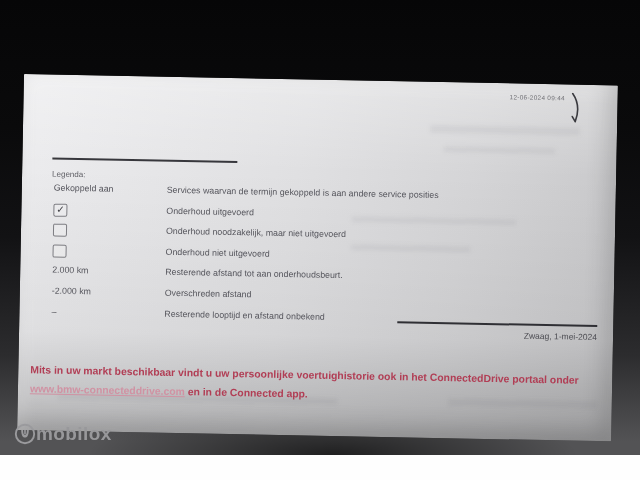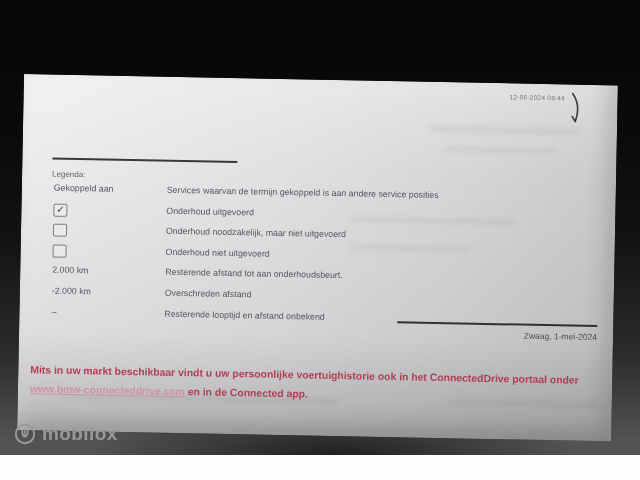--- a/index.html
+++ b/index.html
@@ -29,21 +29,21 @@
   .ldesc{position:static;font-size:8.8px;color:#55555c;flex:1;}
   .cbox{position:static;display:inline-flex;align-items:center;justify-content:center;
         width:12px;height:11px;border:1.4px solid #7d7d82;border-radius:2px;
         font-size:10px;line-height:10px;color:#3c3c41;background:rgba(255,255,255,.18);}
   .sig-rule{left:378px;top:240px;width:200px;height:1.6px;background:#2f2f34;}
   .sig-date{left:378px;top:247px;width:200px;text-align:right;font-size:8.5px;color:#4b4b51;}
   .footer{left:12px;top:287px;width:566px;font-size:10.4px;font-weight:bold;
           line-height:18.5px;color:#b13e55;}
   .footer .link{position:static;color:#d092a3;text-decoration:underline;}
   
-  .brand{position:absolute;left:14px;top:421px;height:26px;display:flex;align-items:center;gap:6px;}
+  .brand{position:absolute;left:14px;top:421px;height:26px;display:flex;align-items:center;}
   .brand-text{font-size:19px;font-weight:600;letter-spacing:.4px;color:#98989b;}
   
   .page-strip{position:absolute;left:0;top:455px;width:640px;height:25px;background:#fefefe;}
 </style>
 </head>
 <body>
 
 <div class="stage">
 
   <div class="photo">

